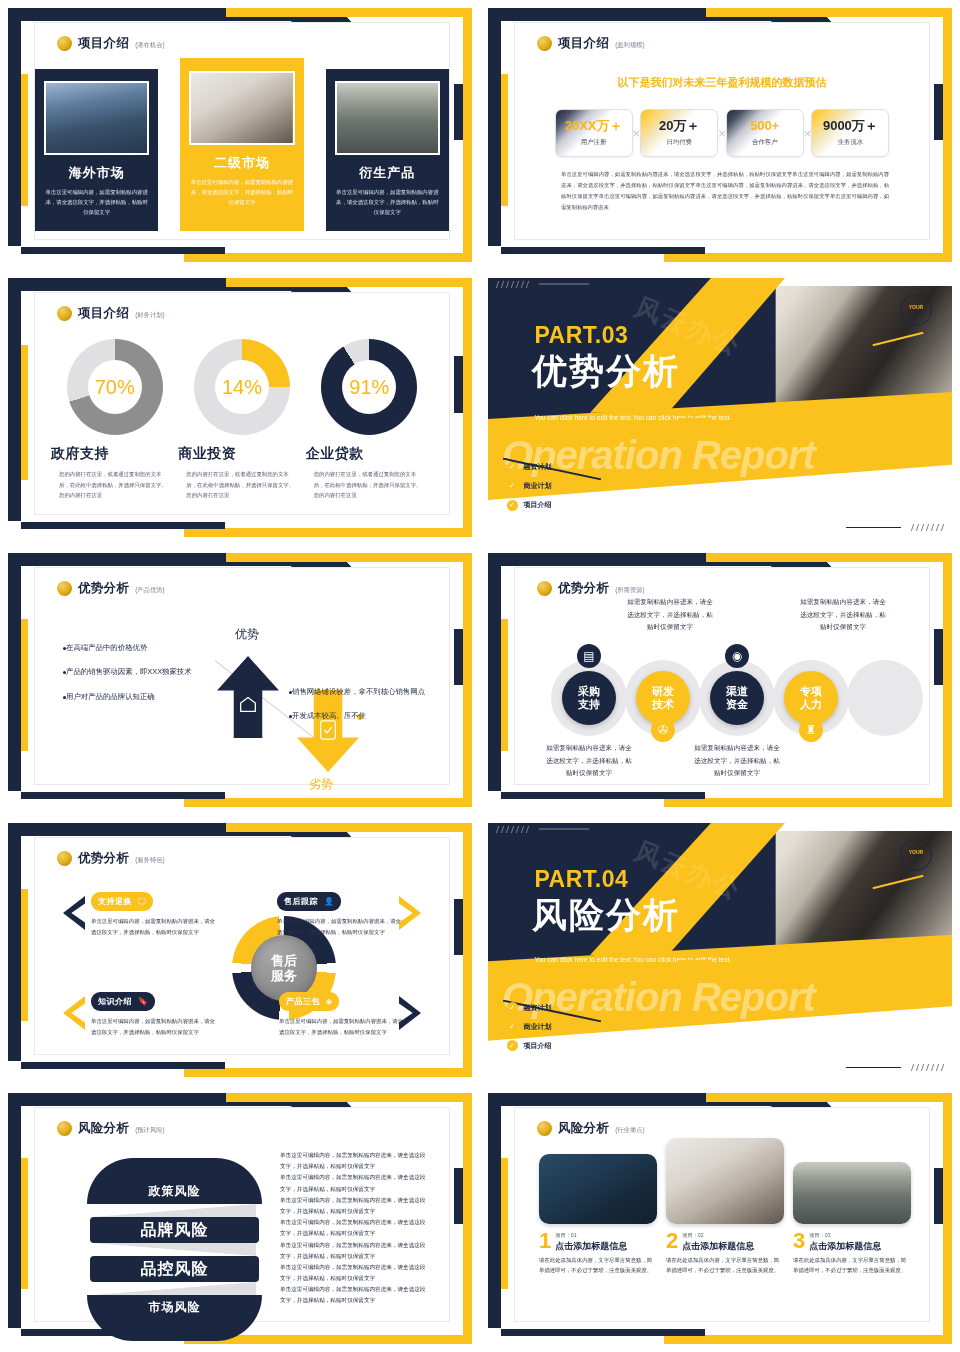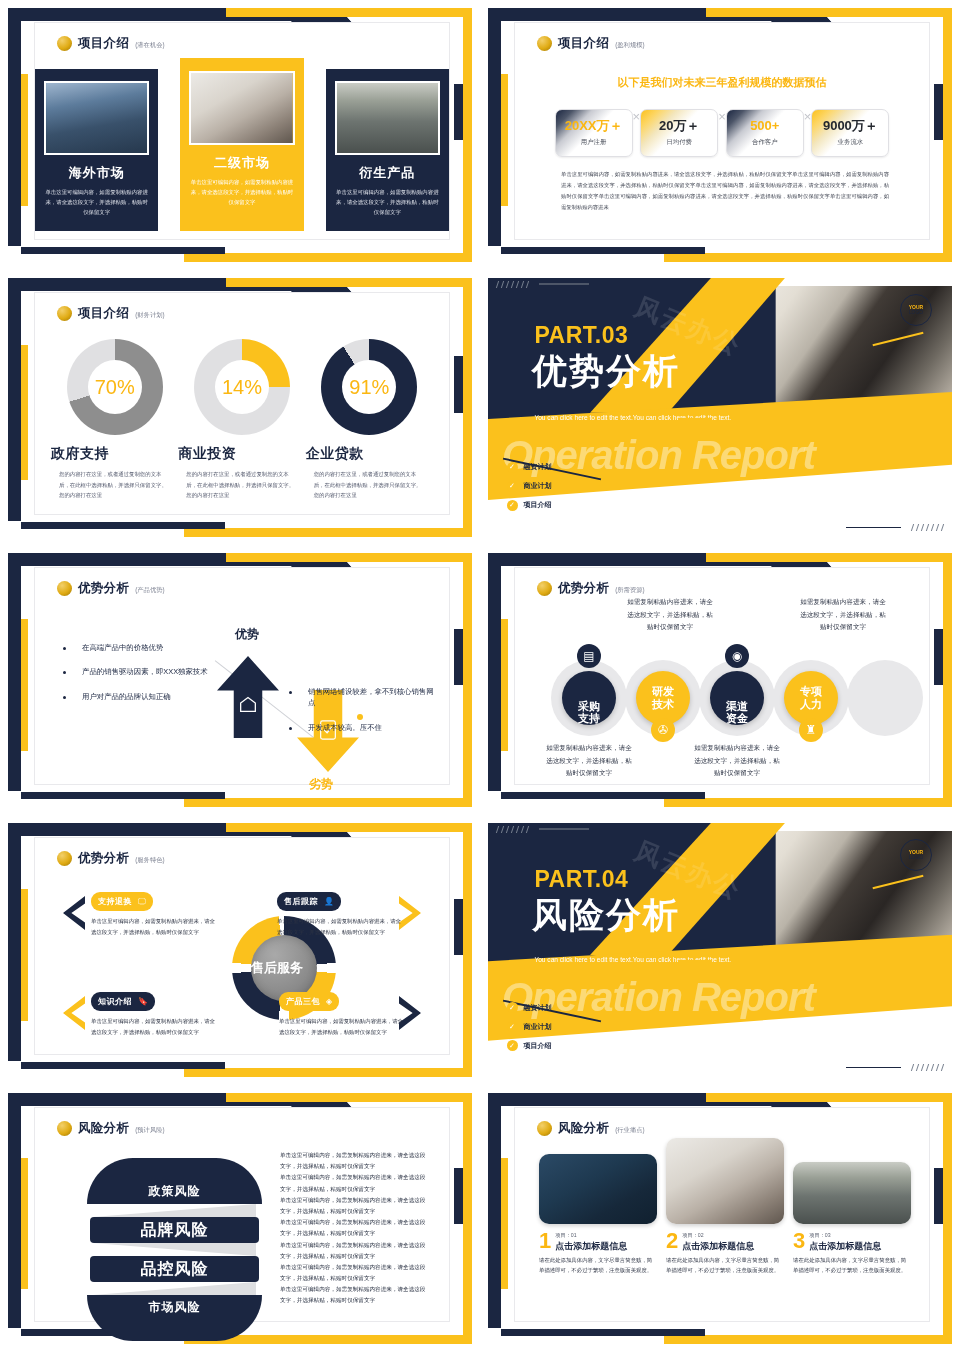--- a/index.html
+++ b/index.html
@@ -34,21 +34,21 @@
   .pcard h4{margin:9px 0 5px;font-size:13px;color:#fff;font-weight:bold;letter-spacing:1px;}
   .pcard.hi h4{color:#fff;}
   .pcard p{margin:0;font-size:5.4px;line-height:1.85;color:#dfe2ea;}
   .pcard.hi p{color:#fff;}
   .ph-city1{background-image:linear-gradient(170deg,#9fb6cf 0%,#5d7c9c 30%,#39516b 60%,#26384d 100%);}
   .ph-desk{background-image:linear-gradient(150deg,#eceae6 0%,#d9d4cc 35%,#b9b0a6 58%,#8b8076 80%,#5f564e 100%);}
   .ph-city2{background-image:linear-gradient(180deg,#c9ccc5 0%,#9aa096 25%,#6d7470 55%,#4a504e 100%);}
   .ph-chart{background-image:linear-gradient(150deg,#2b4a66 0%,#1e3950 40%,#16283a 70%,#10202f 100%);}
   
   .s2t{position:absolute;top:52px;left:0;right:0;text-align:center;font-size:11px;font-weight:bold;color:#fbb712;}
-  .s2row{position:absolute;top:86px;left:28px;right:28px;display:flex;justify-content:center;gap:0;}
+  .s2row{position:absolute;top:86px;left:28px;right:28px;display:flex;align-items:center;justify-content:center;gap:0;}
   .sbox{width:76px;height:46px;border-radius:7px;border:1px solid #e0e0e4;display:flex;flex-direction:column;
         align-items:center;justify-content:center;background:#fff;overflow:hidden;position:relative;
         box-shadow:0 1px 2px rgba(0,0,0,.08);}
   .sbox.n{background:linear-gradient(135deg,#1b2641 0%,#4c5568 14%,#c9cbd2 30%,#ffffff 48%,#ffffff 100%);}
   .sbox.y{background:linear-gradient(135deg,#fbc11c 0%,#fdd561 14%,#f3e6bd 30%,#ffffff 48%,#ffffff 100%);}
   .sbox .big{font-size:13px;font-weight:bold;line-height:1;}
   .sbox.n .big{color:#fbb712;}
   .sbox.y .big{color:#23272e;}
   .sbox .lab{font-size:6.4px;color:#4a4f5a;margin-top:6px;}
   .xm{font-size:13px;color:#c2c4ca;font-weight:300;}
@@ -95,47 +95,47 @@
   .sec .topline{position:absolute;left:11%;top:5px;width:50px;height:2px;background:#4d5668;}
   .sec .botline{position:absolute;right:11%;bottom:9px;width:55px;height:1.5px;background:#1b2641;}
   .sec .bullets{position:absolute;left:4%;bottom:7%;}
   .sec .bullets div{display:flex;align-items:center;gap:6px;margin-bottom:8px;}
   .chk{width:11px;height:11px;border-radius:50%;background:#fbc11c;display:flex;align-items:center;
        justify-content:center;color:#fff;font-size:7px;flex:0 0 auto;}
   .sec .bullets span.t{font-size:7px;color:#1b2641;font-weight:bold;}
   
   .swot-l{position:absolute;left:28px;top:74px;width:160px;}
   .swot-r{position:absolute;right:10px;top:118px;width:150px;}
-  .bl{display:flex;gap:16px;margin-bottom:13px;font-size:7.4px;color:#1b2641;line-height:1.55;}
+  .bl{display:flex;gap:0;margin-bottom:13px;font-size:7.4px;color:#1b2641;line-height:1.55;}
   .bl .dot{width:3px;height:3px;border-radius:50%;background:#1b2641;margin-top:5px;flex:0 0 auto;}
   .uparrow{position:absolute;left:182px;top:88px;width:62px;height:82px;background:#1b2641;
       clip-path:polygon(50% 0,100% 42%,73% 42%,73% 100%,27% 100%,27% 42%,0 42%);}
   .dnarrow{position:absolute;left:262px;top:122px;width:62px;height:82px;background:#fbc11c;
       clip-path:polygon(27% 0,73% 0,73% 58%,100% 58%,50% 100%,0 58%,27% 58%);}
-  .swlab{position:absolute;font-size:12px;font-weight:bold;}
+  .swlab{position:absolute;font-size:12px;font-weight:normal;}
   .sepline{position:absolute;left:180px;top:92px;width:128px;height:1.2px;background:#cfd1d6;transform:rotate(38deg);transform-origin:left center;}
   .ydot{position:absolute;left:322px;top:146px;width:6px;height:6px;border-radius:50%;background:#fbc11c;}
   
   .circ{position:absolute;width:54px;height:54px;border-radius:50%;display:flex;flex-direction:column;
         align-items:center;justify-content:center;color:#fff;font-size:11px;font-weight:bold;line-height:1.15;z-index:3;
         box-shadow:0 2px 5px rgba(0,0,0,.2);}
-  .circ.n{background:#1b2641;justify-content:flex-end;}
+  .circ.n{background:#1b2641;}
   .circ.y{background:#fbc11c;}
   .ring{position:absolute;width:76px;height:76px;border-radius:50%;background:#e8e8ea;z-index:1;}
   .ibadge{position:absolute;width:24px;height:24px;border-radius:50%;display:flex;align-items:center;
           justify-content:center;z-index:4;color:#fff;font-size:12px;}
   .ibadge.n{background:#1b2641;}
   .ibadge.y{background:#fbc11c;}
   .ctext{position:absolute;width:86px;font-size:6.6px;line-height:1.9;color:#2c3344;text-align:center;}
   
   .ringwrap{position:absolute;left:197px;top:78px;width:104px;height:104px;}
   .ringwrap .seg{position:absolute;inset:0;border-radius:50%;}
   .ringwrap .inner{position:absolute;inset:19px;border-radius:50%;
         background:radial-gradient(circle at 36% 30%,#a9a9a9 0%,#8e8e8e 55%,#757575 100%);
-        display:flex;align-items:center;justify-content:flex-start;
+        display:flex;align-items:center;justify-content:center;flex-direction:column;
         color:#fff;font-size:13px;font-weight:bold;line-height:1.18;box-shadow:inset 0 0 8px rgba(0,0,0,.18);}
   .pill{display:inline-flex;align-items:center;gap:6px;border-radius:9px;padding:3px 7px;height:13px;}
   .pill.n{background:#1b2641;}
   .pill.y{background:#fbc11c;}
   .pill .pt{font-size:8px;font-weight:bold;color:#fff;letter-spacing:.5px;}
   .pill .pi{font-size:8px;color:#fff;}
   .svcbox{position:absolute;width:128px;}
   .svcbox p{margin:5px 0 0;font-size:5.4px;line-height:1.95;color:#2e3444;}
   .chev{position:absolute;width:22px;height:34px;}
   .chev.n{background:#1b2641;clip-path:polygon(100% 0,100% 22%,38% 50%,100% 78%,100% 100%,0 50%);}

